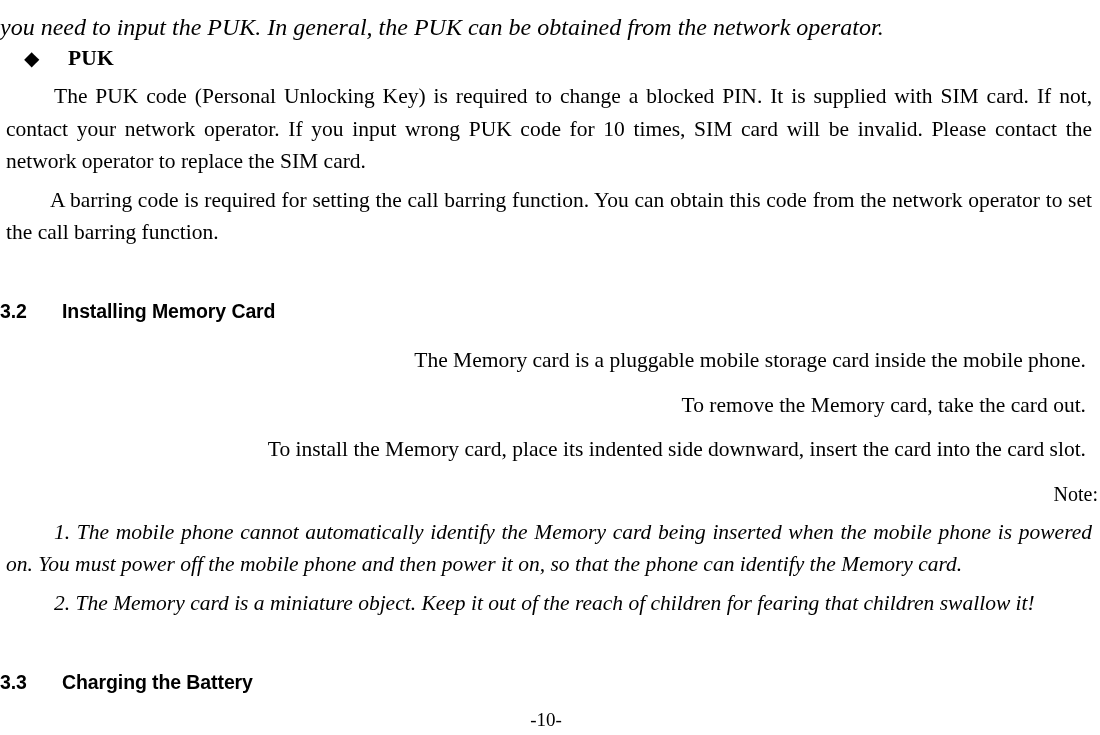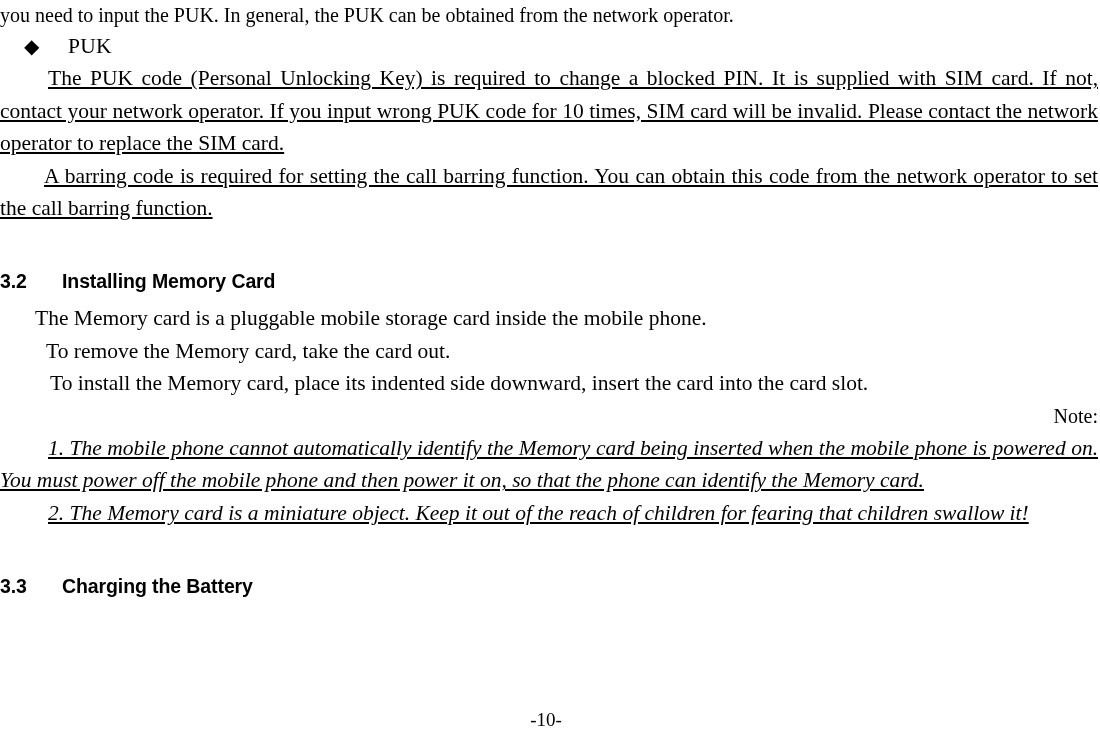--- a/index.html
+++ b/index.html
@@ -21,43 +21,43 @@
     width: 1100px;
     height: 735px;
     box-sizing: border-box;
     padding: 0 2px 0 0;
   }
 
   
   .para {
     font-size: 21.5px;
     line-height: 32.4px;
-    margin: 0;
+    margin: 6px;
     text-align: justify;
     text-justify: inter-word;
     white-space: normal;
-    text-decoration: underline;
   }
   .italic {
     font-style: italic;
   }
   .indent-lg {
     text-indent: 48px;
   }
   .indent-md {
     text-indent: 44px;
   }
 
   
   .continuation {
-    font-size: 20px;
+    font-size: 24px;
     line-height: 29px;
+    font-style: italic;
     text-align: left;
     margin: 0;
-    padding-top: 1px;
+    padding-top: 13px;
   }
 
   
   .bullet-head {
     display: block;
     margin: 0;
     padding: 0;
     font-size: 21.5px;
     line-height: 32.4px;
     font-weight: bold;
@@ -68,21 +68,21 @@
     width: 22px;
     margin-left: 24px;
     font-size: 20px;
     line-height: 32.4px;
     font-weight: normal;
     vertical-align: baseline;
   }
   .bullet-head .bullet-label {
     display: inline-block;
     margin-left: 22px;
-    font-weight: normal;
+    font-weight: bold;
     letter-spacing: 0.2px;
   }
 
   
   .section-head {
     font-family: "Liberation Sans", "DejaVu Sans", sans-serif;
     font-weight: bold;
     font-size: 19.5px;
     line-height: 30px;
     margin: 0;
@@ -96,22 +96,22 @@
     margin-top: 36px;
   }
   .section-head .sec-title {
     display: inline-block;
   }
 
   
   .line {
     font-size: 21.5px;
     line-height: 32.4px;
-    margin: 0;
-    text-align: left;
+    margin: 12px;
+    text-align: right;
     white-space: nowrap;
   }
   .pad-35 { padding-left: 35px; }
   .pad-48 { padding-left: 50px; }
   .pad-45 { padding-left: 46px; }
 
   .note-label {
     font-size: 20px;
     line-height: 32.4px;
     margin: 0;

